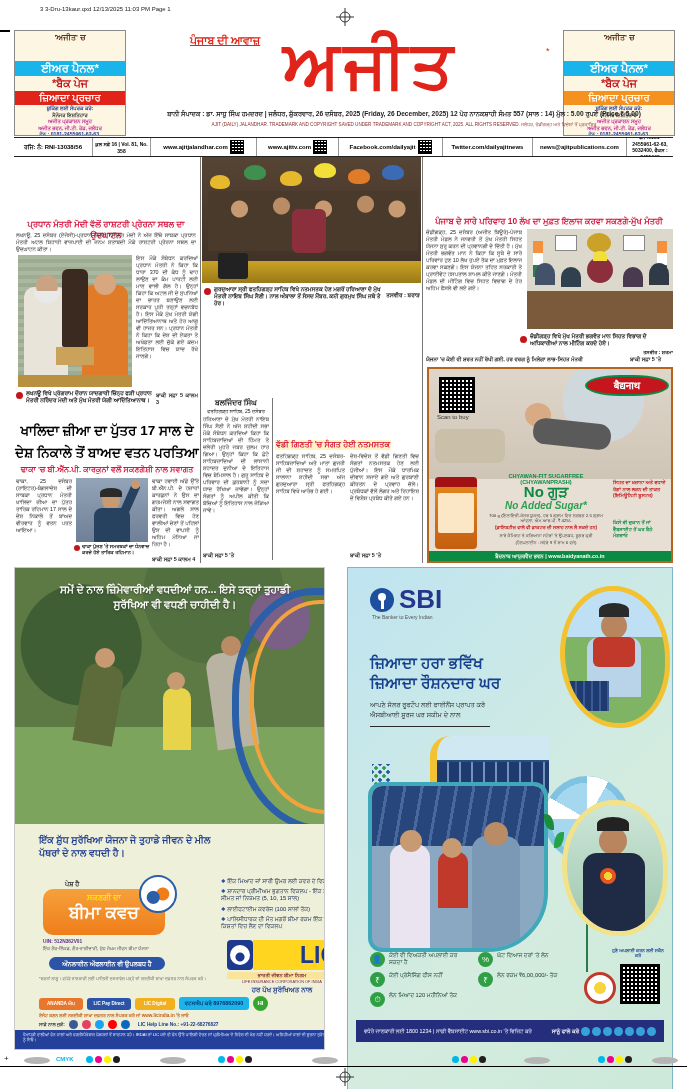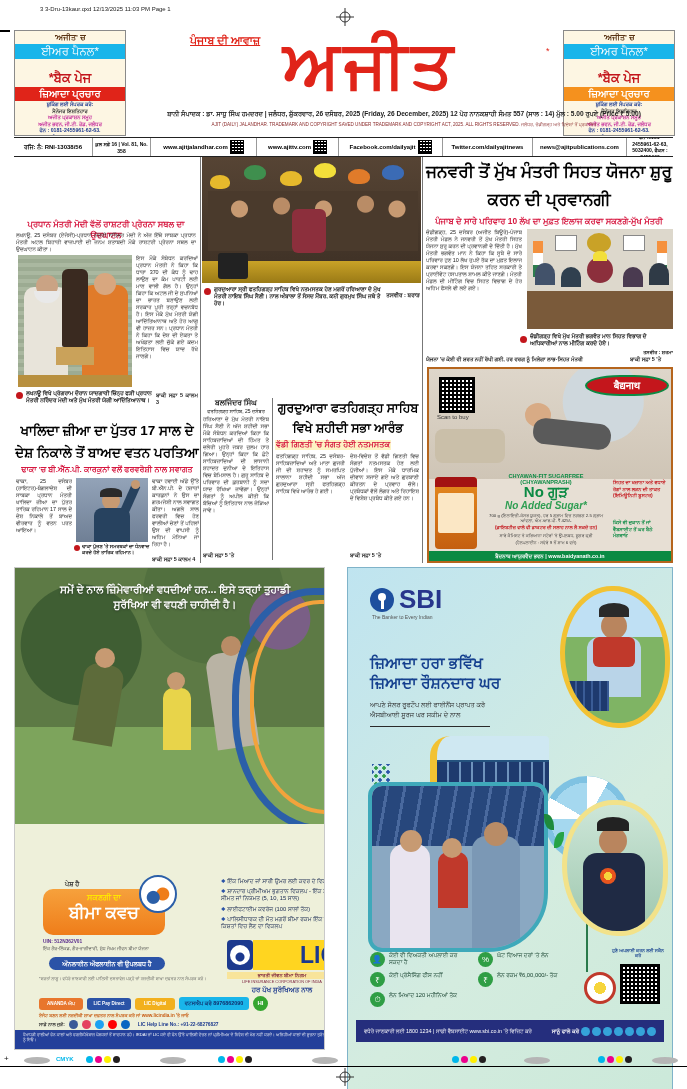--- a/index.html
+++ b/index.html
@@ -13,22 +13,22 @@
   .dot{position:absolute;width:7px;height:7px;border-radius:50%;background:#c3161c}
   .rule-v{position:absolute;width:1px;background:#777}
   .rule-h{position:absolute;height:1px;background:#777}
   .qr{position:absolute;background:
       repeating-linear-gradient(0deg,#000 0 2px,transparent 2px 4px),
       repeating-linear-gradient(90deg,#000 0 2px,transparent 2px 4px),#fff;
       border:1px solid #000;}
   .ear{position:absolute;top:30px;width:110px;height:104px;border:1px solid #8a8a8a;
        background:#fdf6e3;text-align:center;overflow:hidden}
   .ear .l1{font-size:8px;font-weight:bold;color:#5a3414;margin-top:2px}
-  .ear .band1{background:#19b5ea;color:#fff;font-weight:normal;font-size:11.5px;padding:1px 0;margin-top:1px}
-  .ear .l2{font-size:13px;font-weight:bold;color:#c3161c;margin-top:11px}
+  .ear .band1{background:#19b5ea;color:#fff;font-weight:bold;font-size:11.5px;padding:1px 0;margin-top:18px}
+  .ear .l2{font-size:11px;font-weight:bold;color:#c3161c;margin-top:1px}
   .ear .band2{color:#fff;font-weight:bold;font-size:10px;padding:1px 0;margin-top:1px}
   .ear .s{font-size:5.2px;line-height:1.25;font-weight:bold}
   .cellbar{position:absolute;left:14px;top:137px;width:659px;height:18px;border-top:1.5px solid #222;
            border-bottom:1.5px solid #222;display:flex;align-items:center;font-size:6px;font-weight:bold;}
   .cell{border-left:1px solid #999;height:100%;display:flex;align-items:center;justify-content:center;
         gap:2px;padding:0 2px;box-sizing:border-box;overflow:hidden;text-align:center}
   .cell:first-child{border-left:none}
   .qr-s{width:12px;height:12px;flex:none;background:
       repeating-linear-gradient(0deg,#000 0 1.5px,transparent 1.5px 3px),
       repeating-linear-gradient(90deg,#000 0 1.5px,transparent 1.5px 3px),#fff;border:1px solid #000}
@@ -134,21 +134,21 @@
     <div style="position:absolute;left:44px;top:14px;width:26px;height:78px;background:#3a2a20;border-radius:6px 6px 2px 2px;"></div>
     <div style="position:absolute;left:38px;top:92px;width:38px;height:18px;background:#caa25a;"></div>
     <div style="position:absolute;left:0;bottom:0;width:114px;height:12px;background:#b8903f;"></div>
   </div>
   <div class="t body-txt" style="left:136px;top:255px;width:62px;height:132px;">ਇਸ ਮੌਕੇ ਸੰਬੋਧਨ ਕਰਦਿਆਂ ਪ੍ਰਧਾਨ ਮੰਤਰੀ ਨੇ ਕਿਹਾ ਕਿ ਧਾਰਾ 370 ਦੀ ਕੰਧ ਨੂੰ ਢਾਹ ਲਾਉਣ ਦਾ ਕੰਮ ਪਾਰਟੀ ਲਈ ਮਾਣ ਵਾਲੀ ਗੱਲ ਹੈ। ਉਨ੍ਹਾਂ ਕਿਹਾ ਕਿ ਅਟਲ ਜੀ ਦੇ ਸੁਪਨਿਆਂ ਦਾ ਭਾਰਤ ਬਣਾਉਣ ਲਈ ਸਰਕਾਰ ਪੂਰੀ ਤਰ੍ਹਾਂ ਵਚਨਬੱਧ ਹੈ। ਇਸ ਮੌਕੇ ਮੁੱਖ ਮੰਤਰੀ ਯੋਗੀ ਆਦਿੱਤਿਆਨਾਥ ਅਤੇ ਹੋਰ ਆਗੂ ਵੀ ਹਾਜ਼ਰ ਸਨ। ਪ੍ਰਧਾਨ ਮੰਤਰੀ ਨੇ ਕਿਹਾ ਕਿ ਦੇਸ਼ ਦੀ ਏਕਤਾ ਤੇ ਅਖੰਡਤਾ ਲਈ ਚੁੱਕੇ ਗਏ ਕਦਮ ਇਤਿਹਾਸ ਵਿਚ ਯਾਦ ਰੱਖੇ ਜਾਣਗੇ।</div>
   <span class="dot" style="left:16px;top:392px;"></span>
   <div class="t cap" style="left:26px;top:390px;width:130px;height:30px;">ਲਖਨਊ ਵਿਖੇ ਪ੍ਰੋਗਰਾਮ ਦੌਰਾਨ ਯਾਦਗਾਰੀ ਚਿੰਨ੍ਹ ਫੜੀ ਪ੍ਰਧਾਨ ਮੰਤਰੀ ਨਰਿੰਦਰ ਮੋਦੀ ਅਤੇ ਮੁੱਖ ਮੰਤਰੀ ਯੋਗੀ ਆਦਿੱਤਿਆਨਾਥ।</div>
   <div class="t body-txt b c" style="left:156px;top:392px;width:42px;height:24px;">ਬਾਕੀ ਸਫ਼ਾ 5 ਕਾਲਮ 3</div>
 
   <div class="t b c" style="left:14px;top:420px;width:186px;font-size:13.5px;line-height:1.6;color:#000;">ਖਾਲਿਦਾ ਜ਼ੀਆ ਦਾ ਪੁੱਤਰ 17 ਸਾਲ ਦੇ ਦੇਸ਼ ਨਿਕਾਲੇ ਤੋਂ ਬਾਅਦ ਵਤਨ ਪਰਤਿਆ</div>
-  <div class="t b c red" style="left:14px;top:465px;width:186px;font-size:8px;">ਢਾਕਾ 'ਚ ਬੀ.ਐੱਨ.ਪੀ. ਕਾਰਕੁਨਾਂ ਵਲੋਂ ਫਰਵਰੋਸ਼ੀ ਨਾਲ ਸਵਾਗਤ</div>
+  <div class="t b c red" style="left:14px;top:465px;width:186px;font-size:8px;">ਢਾਕਾ 'ਚ ਬੀ.ਐੱਨ.ਪੀ. ਕਾਰਕੁਨਾਂ ਵਲੋਂ ਸਕਣਗੋਸ਼ੀ ਨਾਲ ਸਵਾਗਤ</div>
   <div class="t body-txt" style="left:16px;top:478px;width:56px;height:78px;">ਢਾਕਾ, 25 ਦਸੰਬਰ (ਰਾਇਟਰ)-ਬੰਗਲਾਦੇਸ਼ ਦੀ ਸਾਬਕਾ ਪ੍ਰਧਾਨ ਮੰਤਰੀ ਖਾਲਿਦਾ ਜ਼ੀਆ ਦਾ ਪੁੱਤਰ ਤਾਰਿਕ ਰਹਿਮਾਨ 17 ਸਾਲ ਦੇ ਦੇਸ਼ ਨਿਕਾਲੇ ਤੋਂ ਬਾਅਦ ਵੀਰਵਾਰ ਨੂੰ ਵਤਨ ਪਰਤ ਆਇਆ।</div>
   <div class="t" style="left:76px;top:478px;width:72px;height:64px;overflow:hidden;background:linear-gradient(#93a3b8,#6f7f95);">
     <div style="position:absolute;left:26px;top:14px;width:18px;height:18px;border-radius:50%;background:#c79a72;"></div>
     <div style="position:absolute;left:24px;top:10px;width:22px;height:9px;border-radius:50% 50% 0 0;background:#2a2a2a;"></div>
     <div style="position:absolute;left:18px;top:30px;width:36px;height:34px;background:#27425f;border-radius:8px 8px 0 0;"></div>
     <div style="position:absolute;left:50px;top:6px;width:9px;height:28px;background:#27425f;transform:rotate(24deg);"></div>
     <div style="position:absolute;left:55px;top:2px;width:9px;height:9px;border-radius:50%;background:#c79a72;"></div>
   </div>
   <div class="t body-txt" style="left:152px;top:478px;width:47px;height:78px;">ਢਾਕਾ ਹਵਾਈ ਅੱਡੇ ਉੱਤੇ ਬੀ.ਐੱਨ.ਪੀ. ਦੇ ਹਜ਼ਾਰਾਂ ਕਾਰਕੁਨਾਂ ਨੇ ਉਸ ਦਾ ਗਰਮਜੋਸ਼ੀ ਨਾਲ ਸਵਾਗਤ ਕੀਤਾ। ਅਗਲੇ ਸਾਲ ਫਰਵਰੀ ਵਿਚ ਹੋਣ ਵਾਲੀਆਂ ਚੋਣਾਂ ਤੋਂ ਪਹਿਲਾਂ ਉਸ ਦੀ ਵਾਪਸੀ ਨੂੰ ਅਹਿਮ ਮੰਨਿਆ ਜਾ ਰਿਹਾ ਹੈ।</div>
   <span class="dot" style="left:74px;top:545px;width:6px;height:6px;"></span>
@@ -176,27 +176,25 @@
   <div class="t cap" style="left:214px;top:286px;width:170px;height:20px;">ਗੁਰਦੁਆਰਾ ਸ੍ਰੀ ਫਤਹਿਗੜ੍ਹ ਸਾਹਿਬ ਵਿਖੇ ਨਤਮਸਤਕ ਹੋਣ ਮਗਰੋਂ ਹਰਿਆਣਾ ਦੇ ਮੁੱਖ ਮੰਤਰੀ ਨਾਇਬ ਸਿੰਘ ਸੈਣੀ। ਨਾਲ ਅੰਬਾਲਾ ਤੋਂ ਸੰਸਦ ਮੈਂਬਰ, ਕਈ ਗੁਰਮੁਖ ਸਿੰਘ ਜਥੇ ਤੇ ਹੋਰ।</div>
   <div class="t cap" style="left:386px;top:292px;width:34px;text-align:right;">ਤਸਵੀਰ : ਬਰਾੜ</div>
 
 
   <div class="t b c" style="left:202px;top:398px;width:68px;font-size:7.5px;">ਬਲਜਿੰਦਰ ਸਿੰਘ</div>
   <div class="t c" style="left:202px;top:408px;width:68px;font-size:5px;">ਫਤਹਿਗੜ੍ਹ ਸਾਹਿਬ, 25 ਦਸੰਬਰ</div>
   <div class="t body-txt" style="left:203px;top:416px;width:66px;height:134px;">ਹਰਿਆਣਾ ਦੇ ਮੁੱਖ ਮੰਤਰੀ ਨਾਇਬ ਸਿੰਘ ਸੈਣੀ ਨੇ ਅੱਜ ਸ਼ਹੀਦੀ ਸਭਾ ਮੌਕੇ ਸੰਬੋਧਨ ਕਰਦਿਆਂ ਕਿਹਾ ਕਿ ਸਾਹਿਬਜ਼ਾਦਿਆਂ ਦੀ ਹਿੰਮਤ ਤੇ ਦਲੇਰੀ ਮੂਹਰੇ ਜਬਰ ਜ਼ੁਲਮ ਹਾਰ ਗਿਆ। ਉਨ੍ਹਾਂ ਕਿਹਾ ਕਿ ਛੋਟੇ ਸਾਹਿਬਜ਼ਾਦਿਆਂ ਦੀ ਲਾਸਾਨੀ ਸ਼ਹਾਦਤ ਦੁਨੀਆ ਦੇ ਇਤਿਹਾਸ ਵਿਚ ਬੇਮਿਸਾਲ ਹੈ। ਗੁਰੂ ਸਾਹਿਬ ਦੇ ਪਰਿਵਾਰ ਦੀ ਕੁਰਬਾਨੀ ਨੂੰ ਸਦਾ ਯਾਦ ਰੱਖਿਆ ਜਾਵੇਗਾ। ਉਨ੍ਹਾਂ ਸੰਗਤਾਂ ਨੂੰ ਅਪੀਲ ਕੀਤੀ ਕਿ ਬੱਚਿਆਂ ਨੂੰ ਇਤਿਹਾਸ ਨਾਲ ਜੋੜਿਆ ਜਾਵੇ।</div>
   <div class="t body-txt b c" style="left:203px;top:552px;width:66px;height:8px;">ਬਾਕੀ ਸਫ਼ਾ 5 'ਤੇ</div>
   <div class="rule-v" style="left:272px;top:398px;height:162px;"></div>
 
-  <div class="t b c" style="left:275px;top:398px;width:146px;font-size:12.5px;line-height:1.6;color:#000;">ਗੁਰਦੁਆਰਾ ਫਤਹਿਗੜ੍ਹ ਸਾਹਿਬ ਵਿਖੇ ਸ਼ਹੀਦੀ ਸਭਾ ਆਰੰਭ</div>
   <div class="t b c red" style="left:275px;top:440px;width:116px;font-size:8.2px;background:#fdf3c4;">ਵੱਡੀ ਗਿਣਤੀ 'ਚ ਸੰਗਤ ਹੋਈ ਨਤਮਸਤਕ</div>
   <div class="t body-txt" style="left:276px;top:453px;width:69px;height:98px;">ਫਤਹਿਗੜ੍ਹ ਸਾਹਿਬ, 25 ਦਸੰਬਰ-ਸਾਹਿਬਜ਼ਾਦਿਆਂ ਅਤੇ ਮਾਤਾ ਗੁਜਰੀ ਜੀ ਦੀ ਸ਼ਹਾਦਤ ਨੂੰ ਸਮਰਪਿਤ ਸਾਲਾਨਾ ਸ਼ਹੀਦੀ ਸਭਾ ਅੱਜ ਗੁਰਦੁਆਰਾ ਸ੍ਰੀ ਫਤਹਿਗੜ੍ਹ ਸਾਹਿਬ ਵਿਖੇ ਆਰੰਭ ਹੋ ਗਈ।</div>
   <div class="t body-txt" style="left:350px;top:453px;width:69px;height:98px;">ਦੇਸ਼-ਵਿਦੇਸ਼ ਤੋਂ ਵੱਡੀ ਗਿਣਤੀ ਵਿਚ ਸੰਗਤਾਂ ਨਤਮਸਤਕ ਹੋਣ ਲਈ ਪੁੱਜੀਆਂ। ਇਸ ਮੌਕੇ ਧਾਰਮਿਕ ਦੀਵਾਨ ਸਜਾਏ ਗਏ ਅਤੇ ਗੁਰਬਾਣੀ ਕੀਰਤਨ ਦੇ ਪ੍ਰਵਾਹ ਚੱਲੇ। ਪ੍ਰਬੰਧਕਾਂ ਵੱਲੋਂ ਲੰਗਰ ਅਤੇ ਰਿਹਾਇਸ਼ ਦੇ ਵਿਸ਼ੇਸ਼ ਪ੍ਰਬੰਧ ਕੀਤੇ ਗਏ ਹਨ।</div>
   <div class="t body-txt b c" style="left:350px;top:552px;width:69px;height:8px;">ਬਾਕੀ ਸਫ਼ਾ 5 'ਤੇ</div>
 
-  <div class="t b c" style="left:425px;top:158px;width:248px;font-size:17px;line-height:1.65;color:#000;">ਜਨਵਰੀ ਤੋਂ ਮੁੱਖ ਮੰਤਰੀ ਸਿਹਤ ਯੋਜਨਾ ਸ਼ੁਰੂ ਕਰਨ ਦੀ ਪ੍ਰਵਾਨਗੀ</div>
   <div class="t b c red" style="left:425px;top:216px;width:248px;font-size:8.4px;">ਪੰਜਾਬ ਦੇ ਸਾਰੇ ਪਰਿਵਾਰ 10 ਲੱਖ ਦਾ ਮੁਫ਼ਤ ਇਲਾਜ ਕਰਵਾ ਸਕਣਗੇ-ਮੁੱਖ ਮੰਤਰੀ</div>
   <div class="t body-txt" style="left:426px;top:229px;width:96px;height:126px;">ਚੰਡੀਗੜ੍ਹ, 25 ਦਸੰਬਰ (ਅਜੀਤ ਬਿਊਰੋ)-ਪੰਜਾਬ ਮੰਤਰੀ ਮੰਡਲ ਨੇ ਜਨਵਰੀ ਤੋਂ ਮੁੱਖ ਮੰਤਰੀ ਸਿਹਤ ਯੋਜਨਾ ਸ਼ੁਰੂ ਕਰਨ ਦੀ ਪ੍ਰਵਾਨਗੀ ਦੇ ਦਿੱਤੀ ਹੈ। ਮੁੱਖ ਮੰਤਰੀ ਭਗਵੰਤ ਮਾਨ ਨੇ ਕਿਹਾ ਕਿ ਸੂਬੇ ਦੇ ਸਾਰੇ ਪਰਿਵਾਰ ਹੁਣ 10 ਲੱਖ ਰੁਪਏ ਤੱਕ ਦਾ ਮੁਫ਼ਤ ਇਲਾਜ ਕਰਵਾ ਸਕਣਗੇ। ਇਸ ਯੋਜਨਾ ਤਹਿਤ ਸਰਕਾਰੀ ਤੇ ਪ੍ਰਾਈਵੇਟ ਹਸਪਤਾਲ ਸ਼ਾਮਲ ਕੀਤੇ ਜਾਣਗੇ। ਮੰਤਰੀ ਮੰਡਲ ਦੀ ਮੀਟਿੰਗ ਵਿਚ ਸਿਹਤ ਵਿਭਾਗ ਦੇ ਹੋਰ ਅਹਿਮ ਫੈਸਲੇ ਵੀ ਲਏ ਗਏ।</div>
 
   <div class="t" style="left:527px;top:229px;width:146px;height:100px;overflow:hidden;background:linear-gradient(#ddd8cc 0 62%,#7a5a3a 62% 100%);">
     <div style="position:absolute;left:28px;top:6px;width:20px;height:14px;background:#fff;border:1px solid #888;"></div>
     <div style="position:absolute;left:96px;top:6px;width:20px;height:14px;background:#fff;border:1px solid #888;"></div>
     <div style="position:absolute;left:60px;top:4px;width:24px;height:20px;border-radius:50%;background:#c9a227;"></div>
     <div style="position:absolute;left:6px;top:12px;width:10px;height:36px;background:linear-gradient(#f5913e 0 33%,#fff 33% 66%,#2e7d4f 66%);"></div>
     <div style="position:absolute;left:130px;top:12px;width:10px;height:36px;background:linear-gradient(#f5913e 0 33%,#fff 33% 66%,#2e7d4f 66%);"></div>
     <div style="position:absolute;left:60px;top:28px;width:26px;height:26px;border-radius:50%;background:#8c2f3c;"></div>
@@ -248,20 +246,21 @@
       <div style="position:absolute;left:148px;top:120px;width:28px;height:62px;border-radius:10px 10px 0 0;background:#e8d44a;"></div>
       <div style="position:absolute;left:152px;top:104px;width:18px;height:18px;border-radius:50%;background:#c79a72;"></div>
       <div style="position:absolute;left:196px;top:84px;width:42px;height:96px;border-radius:14px 14px 0 0;background:#b9b3a4;transform:rotate(-8deg);"></div>
       <div style="position:absolute;left:206px;top:68px;width:20px;height:20px;border-radius:50%;background:#b98c66;"></div>
       <div style="position:absolute;right:-70px;top:20px;width:170px;height:230px;border:7px solid #2b5fa8;border-radius:46% 54% 50% 50%;"></div>
       <div style="position:absolute;right:-62px;top:32px;width:150px;height:206px;border:4px solid #f2a33c;border-radius:46% 54% 50% 50%;"></div>
     </div>
     <div class="b c" style="position:absolute;left:40px;top:14px;width:240px;font-size:10.5px;color:#fff;line-height:1.45;text-shadow:0 1px 2px #2228;">ਸਮੇਂ ਦੇ ਨਾਲ ਜ਼ਿੰਮੇਵਾਰੀਆਂ ਵਧਦੀਆਂ ਹਨ... ਇਸੇ ਤਰ੍ਹਾਂ ਤੁਹਾਡੀ ਸੁਰੱਖਿਆ ਵੀ ਵਧਣੀ ਚਾਹੀਦੀ ਹੈ।</div>
 
     <div style="position:absolute;left:0;top:256px;width:331px;height:227px;background:#eef0da;"></div>
+    <div class="b" style="position:absolute;left:24px;top:266px;width:180px;font-size:9.5px;color:#1c398e;line-height:1.35;">ਇੱਕ ਸ਼ੁੱਧ ਸੁਰੱਖਿਆ ਯੋਜਨਾ ਜੋ ਤੁਹਾਡੇ ਜੀਵਨ ਦੇ ਮੀਲ ਪੱਥਰਾਂ ਦੇ ਨਾਲ ਵਧਦੀ ਹੈ।</div>
     <div class="b" style="position:absolute;left:50px;top:312px;font-size:6.5px;color:#333;">ਪੇਸ਼ ਹੈ</div>
     <div style="position:absolute;left:28px;top:321px;width:122px;height:46px;border-radius:10px;background:linear-gradient(#f6a13c,#ef7d1a);text-align:center;">
       <div class="b" style="font-size:8px;color:#ffe600;margin-top:4px;">ਸਕਣਗੀ ਦਾ</div>
       <div class="b" style="font-size:17px;color:#fff;">ਬੀਮਾ ਕਵਚ</div>
       <div style="position:absolute;right:-12px;top:-14px;width:34px;height:34px;border-radius:50%;background:#fff;border:2px solid #2b5fa8;
            background-image:radial-gradient(circle at 36% 60%,#2b5fa8 0 6px,transparent 7px),radial-gradient(circle at 64% 50%,#ef7d1a 0 6px,transparent 7px);"></div>
     </div>
     <div style="position:absolute;left:28px;top:371px;font-size:4.8px;color:#5b2d8e;font-weight:bold;">UIN: 512N362V01</div>
     <div style="position:absolute;left:28px;top:378px;width:170px;font-size:4.6px;color:#444;">ਇੱਕ ਗੈਰ-ਲਿੰਕਡ, ਗੈਰ-ਭਾਗੀਦਾਰੀ, ਸ਼ੁੱਧ ਜੋਖਮ ਜੀਵਨ ਬੀਮਾ ਯੋਜਨਾ</div>
     <div class="b c" style="position:absolute;left:34px;top:389px;width:116px;height:13px;border-radius:7px;background:#2b53a7;color:#fff;font-size:6.4px;line-height:13px;">ਔਨਲਾਈਨ ਔਫਲਾਈਨ ਵੀ ਉਪਲਬਧ ਹੈ</div>

